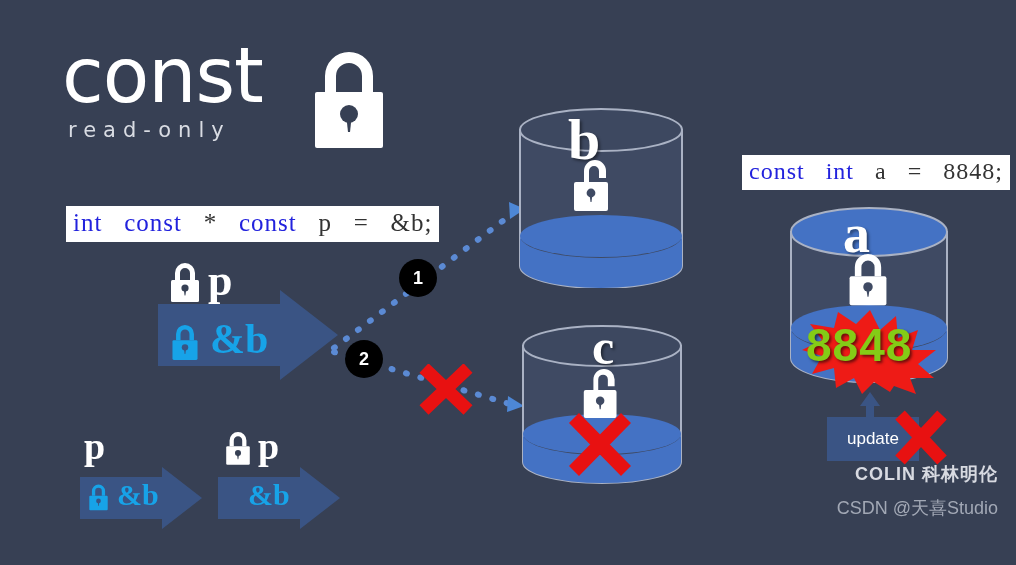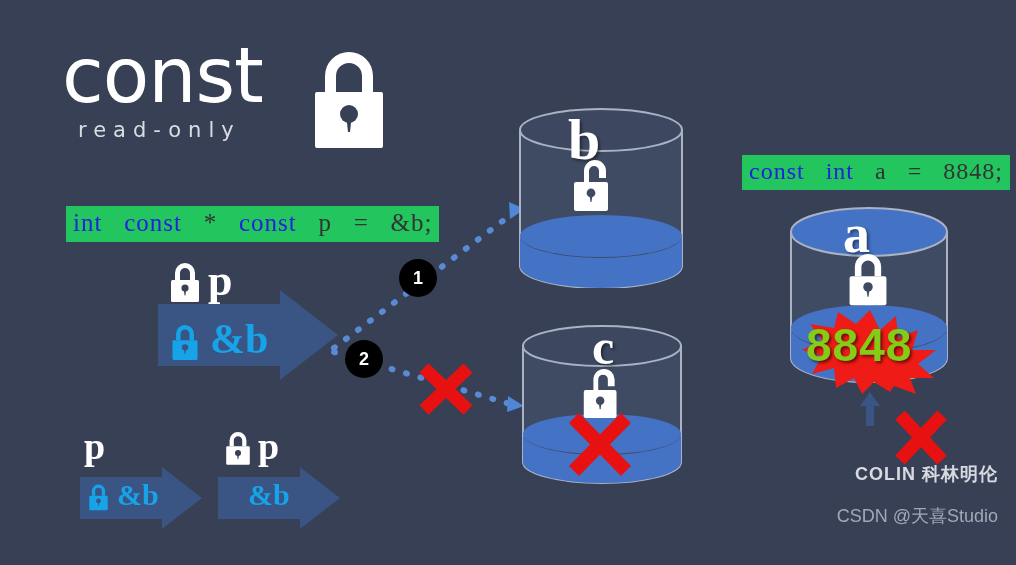--- a/index.html
+++ b/index.html
@@ -28,26 +28,26 @@
     color: #ffffff;
     letter-spacing: -1px;
     line-height: 76px;
   }
   .title-sub {
     font-family: "DejaVu Sans", sans-serif;
     font-size: 21px;
     color: #d9dce3;
     letter-spacing: 7px;
     margin-top: 4px;
-    margin-left: 16px;
+    margin-left: 6px;
   }
 
   
   .code-chip {
-    background: #22c55e;
+    background: #ffffff;
     color: #333333;
     font-family: "Liberation Serif", serif;
     font-size: 25px;
     padding: 3px 7px 5px 7px;
     white-space: nowrap;
     letter-spacing: 1px;
   }
   .code-chip .kw { color: #2222dd; }
   .code-chip .tok { }
   .arrow-label {
@@ -116,21 +116,21 @@
     font-family: "Liberation Sans", sans-serif;
     font-weight: bold;
     font-size: 18px;
     letter-spacing: 1px;
     opacity: .92;
   }
   .wm-bot {
     color: #aeb4c0;
     font-family: "Liberation Sans", sans-serif;
     font-size: 18px;
-    margin-top: 18px;
+    margin-top: 10px;
     opacity: .9;
   }
 </style>
 </head>
 <body>
 
 <div id="slide">
 
   <div id="title-block" class="abs">
     <div class="title-const">const</div>
@@ -293,22 +293,25 @@
 
   <svg class="abs" style="left:800px; top:308px;" width="140" height="86" viewBox="0 0 140 86">
     <polygon fill="#ee1b16" points="70,2 80,22 96,8 98,30 118,22 112,42 136,42 118,56 134,70 110,70 116,86 94,78 90,84 74,74 62,86 54,70 36,80 34,60 12,66 22,48 2,42 22,32 10,16 34,20 38,4 56,16"></polygon>
   </svg>
   <div class="cyl-value" style="left:806px; top:318px; font-size:46px; letter-spacing:1px;">8848</div>
 
   <svg class="abs" style="left:856px; top:392px;" width="28" height="34" viewBox="0 0 28 34">
     <path d="M14 0 L24 14 H18 V34 H10 V14 H4 Z" fill="#3a5484"></path>
   </svg>
 
+  <div id="update-box" class="abs" style="left:827px; top:417px; width:92px; height:44px;">
+    <span>update</span>
+  </div>
   <svg class="abs" style="left:893px; top:410px;" width="56" height="56" viewBox="0 0 56 56">
     <path d="M7 5 L49 50 M49 5 L7 50" stroke="#e81111" stroke-width="13" stroke-linecap="butt"></path>
   </svg>
 
-  <div id="watermark" class="abs" style="right:18px; bottom:4px;">
+  <div id="watermark" class="abs" style="right:18px; bottom:12px;">
     <div class="wm-top">COLIN 科林明伦</div>
     <div class="wm-bot">CSDN @天喜Studio</div>
   </div>
 
 </div>
 
 </body></html>

